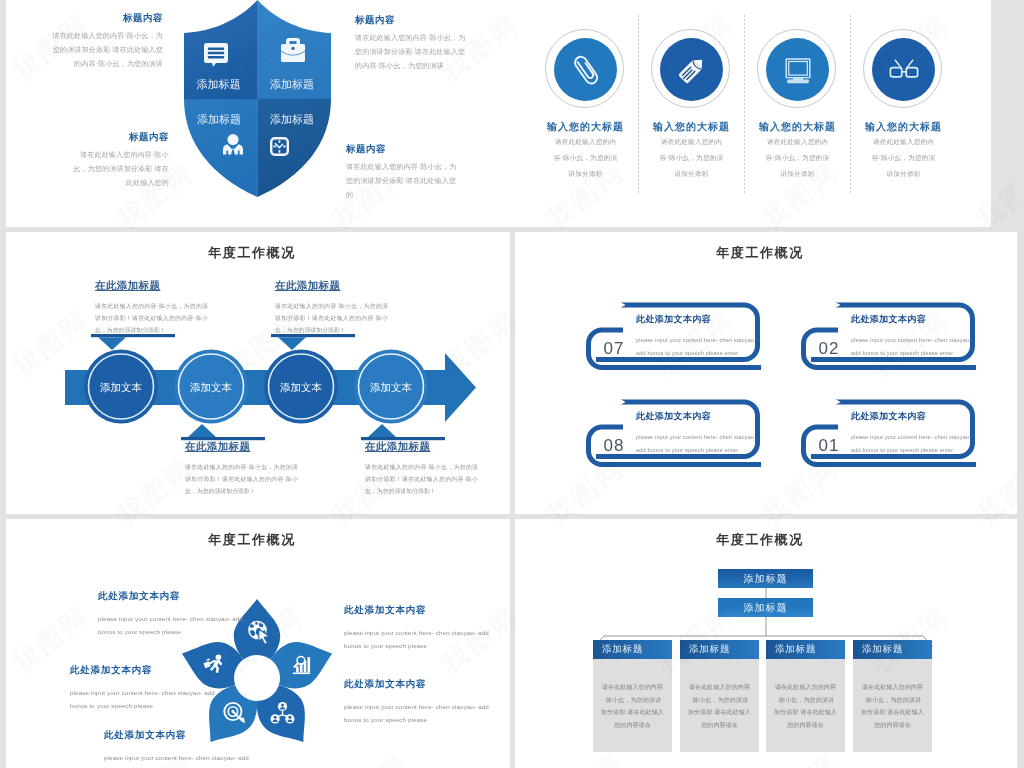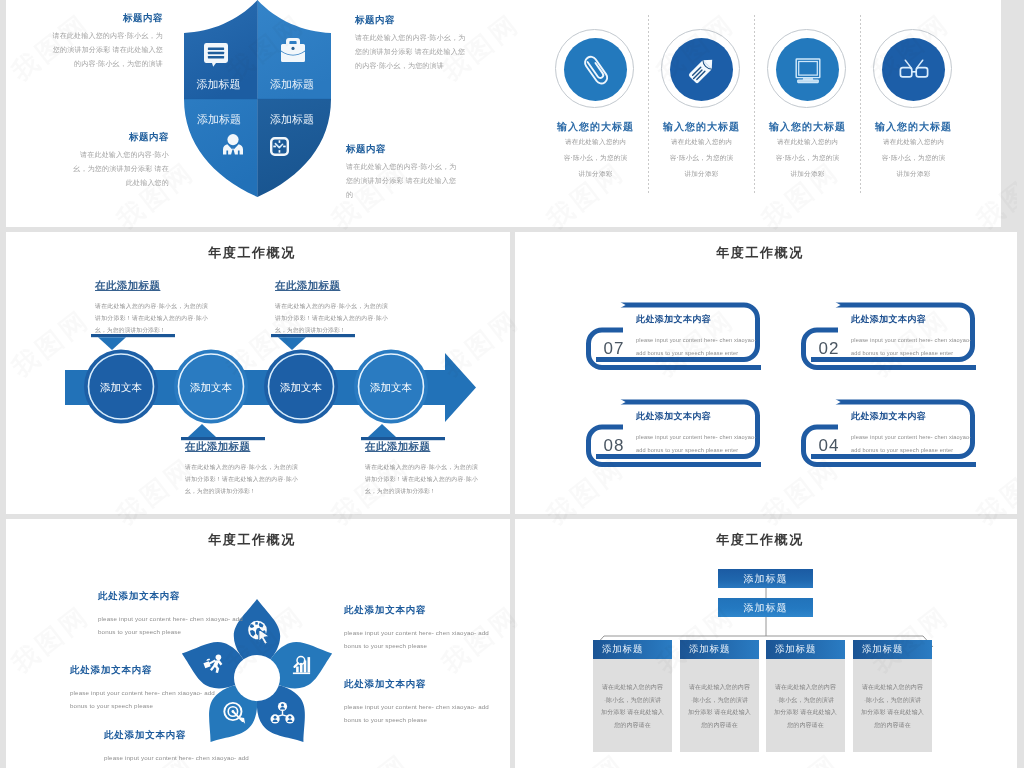--- a/index.html
+++ b/index.html
@@ -3,21 +3,21 @@
 <meta charset="utf-8">
 <title>Slide Gallery</title>
 <style>
   html,body{margin:0;padding:0;}
   body{width:1024px;height:768px;overflow:hidden;background:#e2e2e2;
        font-family:"Liberation Sans",sans-serif;-webkit-font-smoothing:antialiased;}
   .gallery{position:absolute;left:0;top:0;width:1024px;height:768px;}
   .slide{position:absolute;background:#fff;overflow:hidden;}
   
   #s1{left:6px;  top:0px;   width:504px; height:227px;}
-  #s2{left:499px;top:0px;   width:502px; height:227px;}
+  #s2{left:489px;top:0px;   width:502px; height:227px;}
   #s3{left:6px;  top:232px; width:504px; height:282px;}
   #s4{left:515px;top:232px; width:502px; height:282px;}
   #s5{left:6px;  top:519px; width:504px; height:282px;}
   #s6{left:515px;top:519px; width:502px; height:282px;}
 
   .sl-title{position:absolute;left:-6px;width:100%;text-align:center;
             font-family:"Liberation Serif",serif;font-weight:bold;
             color:#3a3a3a;letter-spacing:1.6px;}
 
   
@@ -387,21 +387,21 @@
         <div class="pt-b">please input your content here- chen xiaoyao- add bonus to your speech please enter</div>
       </div>
     </div>
 
     <div class="pcard" style="left:281px;top:164px">
       <svg class="pframe" viewBox="0 0 190 90" width="190" height="90">
         <path d="M42 31 H21 a13.5 13.5 0 0 0 -13.5 13.5 V55 a13.5 13.5 0 0 0 13.5 13.5 H180" fill="none" stroke="#1f5ba3" stroke-width="5" stroke-linecap="butt"></path>
         <path d="M39.5 6 H163 a13.5 13.5 0 0 1 13.5 13.5 V47 a13.5 13.5 0 0 1 -13.5 13.5 H15" fill="none" stroke="#1f5ba3" stroke-width="5" stroke-linecap="butt"></path>
         <path d="M38.2 2.6 L44.6 6 L38.2 9.4 Z" fill="#ffffff"></path>
       </svg>
-      <div class="pnum">04</div>
+      <div class="pnum">01</div>
       <div class="ptxt">
         <div class="pt-h">此处添加文本内容</div>
         <div class="pt-b">please input your content here- chen xiaoyao- add bonus to your speech please enter</div>
       </div>
     </div>
   </div>
 
   <div class="slide" id="s5">
     <div class="sl-title s5t">年度工作概况</div>
 

